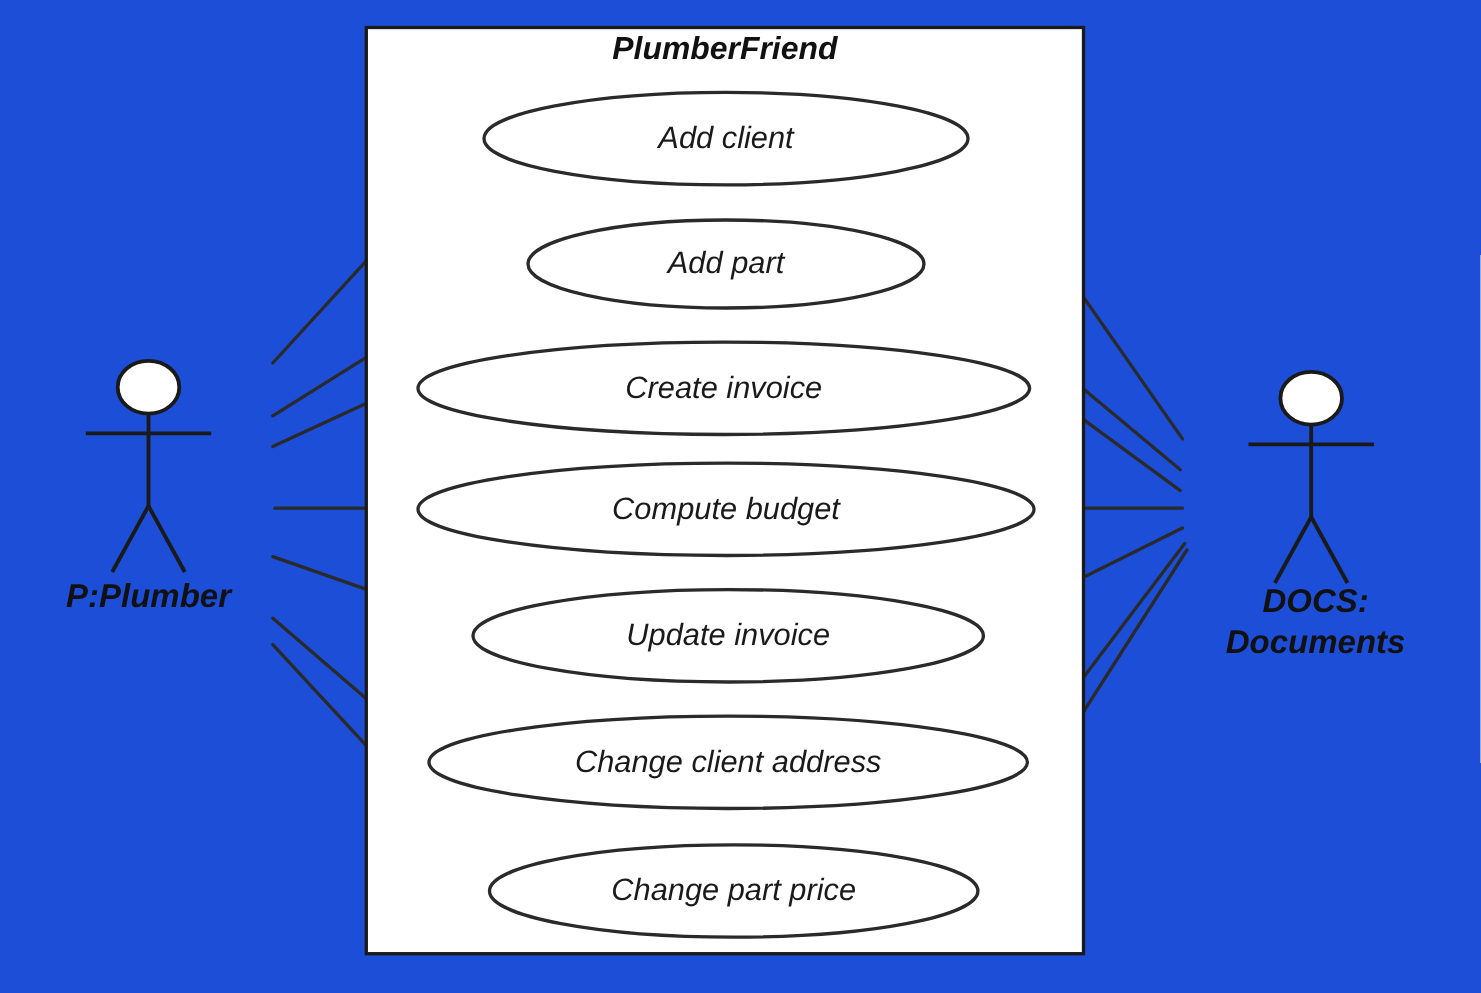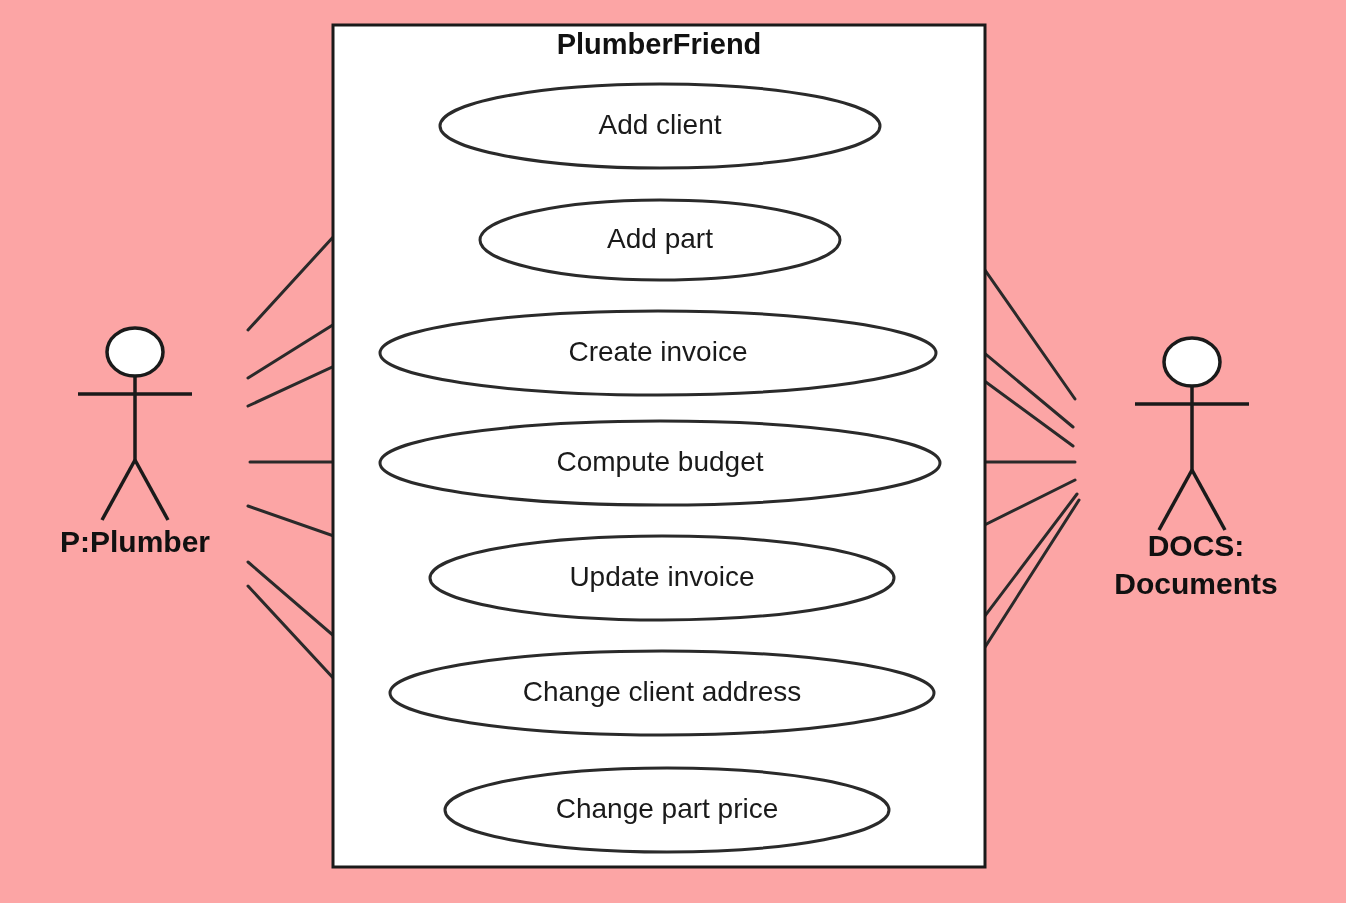--- a/index.html
+++ b/index.html
@@ -10,21 +10,22 @@
   body {
     width: 1346px;
     height: 903px;
     font-family: "Liberation Sans", sans-serif;
     overflow: hidden;
   }
   #diagram-root {
     position: relative;
     width: 1346px;
     height: 903px;
-    background: #fca5a5;
+    background: #1d4ed8;
+    font-style: italic;
   }
   svg#uml {
     display: block;
     width: 1346px;
     height: 903px;
   }
   .sys-boundary {
     fill: #ffffff;
     stroke: #1a1a1a;
     stroke-width: 3;

